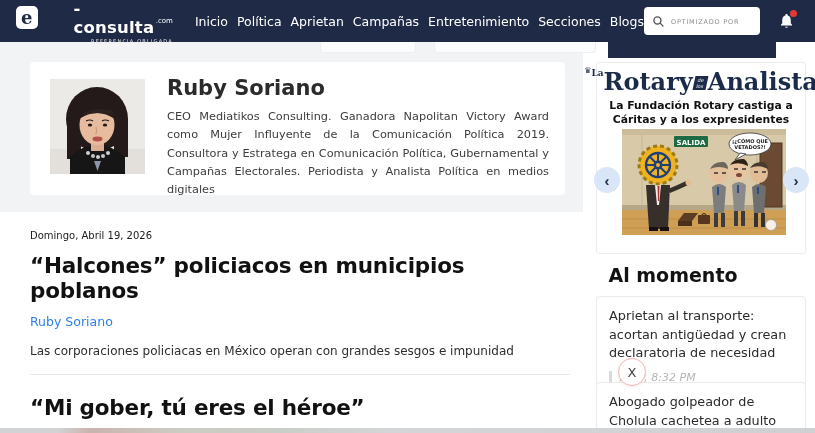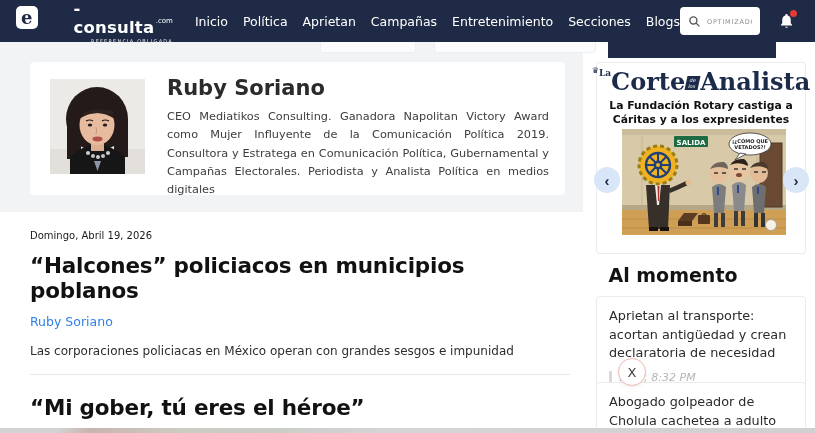--- a/index.html
+++ b/index.html
@@ -19,21 +19,21 @@
   .logo-mark {
     width:23px; height:23px; background:#fff; border-radius:5px;
     color:#1f2b46; font-weight:bold; font-size:18px; line-height:1;
     display:flex; align-items:center; justify-content:center;
     font-family:"DejaVu Serif","Liberation Serif",serif;
   }
   .logo-name { color:#fff; font-weight:bold; font-size:16.5px; letter-spacing:.2px;padding-left:36px; }
   .logo-tld  { color:#fff; font-size:7px; margin-top:6px; }
   .logo-tagline { color:#e8e8e8; font-size:5px; letter-spacing:1.2px; text-align:right; margin-top:1px; }
 
-  .nav { display:flex; gap:15px; margin-left:22px; }
+  .nav { display:flex; gap:9px; margin-left:22px; }
   .nav-item { color:#fff; font-size:12.5px; font-weight:500; cursor:pointer; white-space:nowrap; }
 
   .search-box {
     margin-left:auto; width:132px; height:28px; background:#fff; border-radius:4px;
     display:flex; align-items:center; padding:0 8px; gap:6px;
   }
   .search-box input {
     border:none; outline:none; width:100%; height:100%;
     font-size:9px; background:transparent;
     font-family:"DejaVu Sans","Liberation Sans",sans-serif;
@@ -226,21 +226,21 @@
   <div>
     <div class="article-title">“Mi gober, tú eres el héroe”</div>
 
   </div>
 </div>
 
 <div class="cartoon-card">
   <div class="brand">
     <span class="brand-crown">♛</span>
     <span class="brand-la">La</span>
-    <span class="brand-big">Corte</span>
+    <span class="brand-big">Rotary</span>
     <span class="brand-flag">de los</span>
     <span class="brand-big">Analista</span>
   </div>
   <div class="cartoon-headline">La Fundación Rotary castiga a Cáritas y a los expresidentes del Club Puebla Industrial</div>
 
   <div class="cartoon-img">
     <svg width="164" height="106" viewBox="0 0 164 106">
       <rect width="164" height="106" fill="#d8caa9"></rect>
       <rect x="0" y="0" width="164" height="6" fill="#cbbc9b"></rect>
       <line x1="20" y1="6" x2="20" y2="78" stroke="#c6b593" stroke-width="1"></line>

